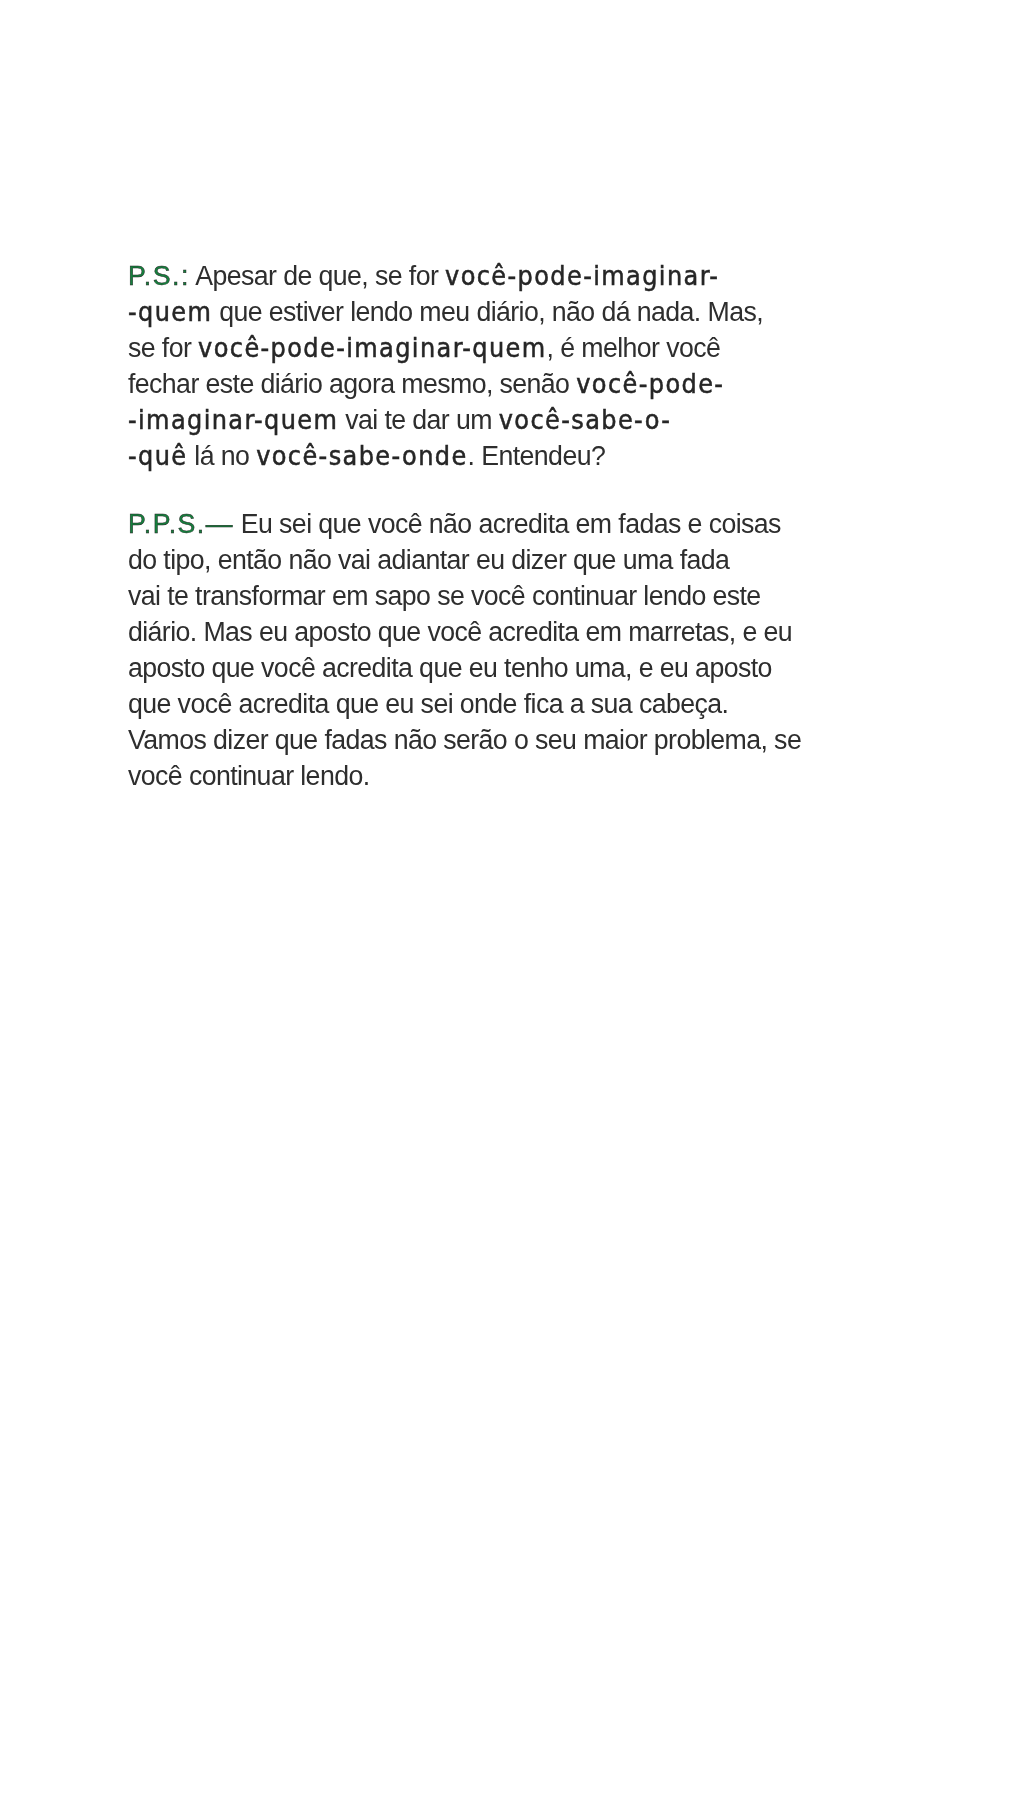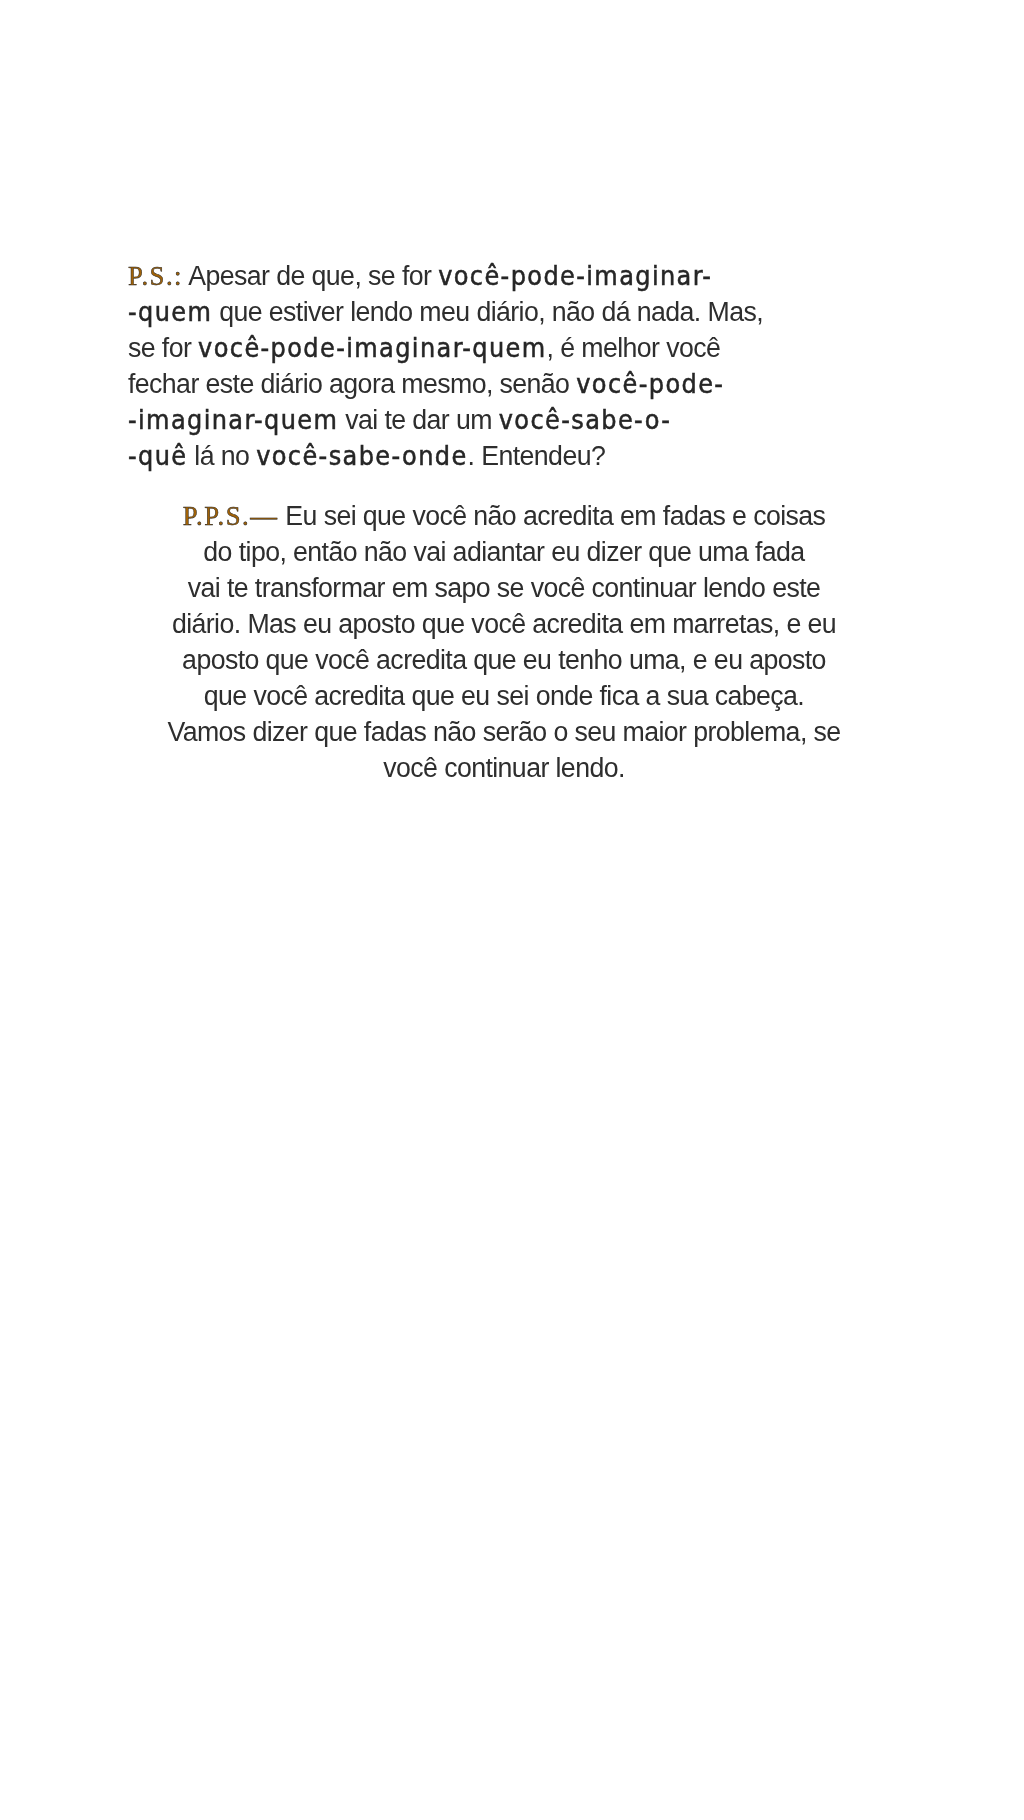--- a/index.html
+++ b/index.html
@@ -26,36 +26,35 @@
       font-size: 27px;
       line-height: 36px;
       letter-spacing: -0.6px;
       font-stretch: condensed;
     }
     .para .line {
       display: block;
       white-space: nowrap;
     }
     .para + .para {
-      margin-top: 24px;
-      text-align: center;
+      margin-top: 32px;
     }
     .em {
       font-family: "DejaVu Sans", sans-serif;
       font-size: 27px;
       letter-spacing: 1.4px;
       font-weight: normal;
       color: #262626;
       -webkit-text-stroke: 0.5px #262626;
     }
     .lead {
-      font-family: Liberation Serif, serif;
+      font-family: Liberation Sans, sans-serif;
       font-size: 27px;
       letter-spacing: 1.5px;
-      color: #a16207;
+      color: #15803d;
       -webkit-text-stroke: 0.5px #262626;
     }
   </style>
 </head>
 <body>
 
 <div class="page">
   <div id="para-container">
       <p class="para">
         <span class="line" style="transform: scaleX(0.9895); transform-origin: left center;"><span class="lead">P.S.:</span><span> Apesar de que, se for </span><span class="em">você-pode-imaginar-</span></span>

